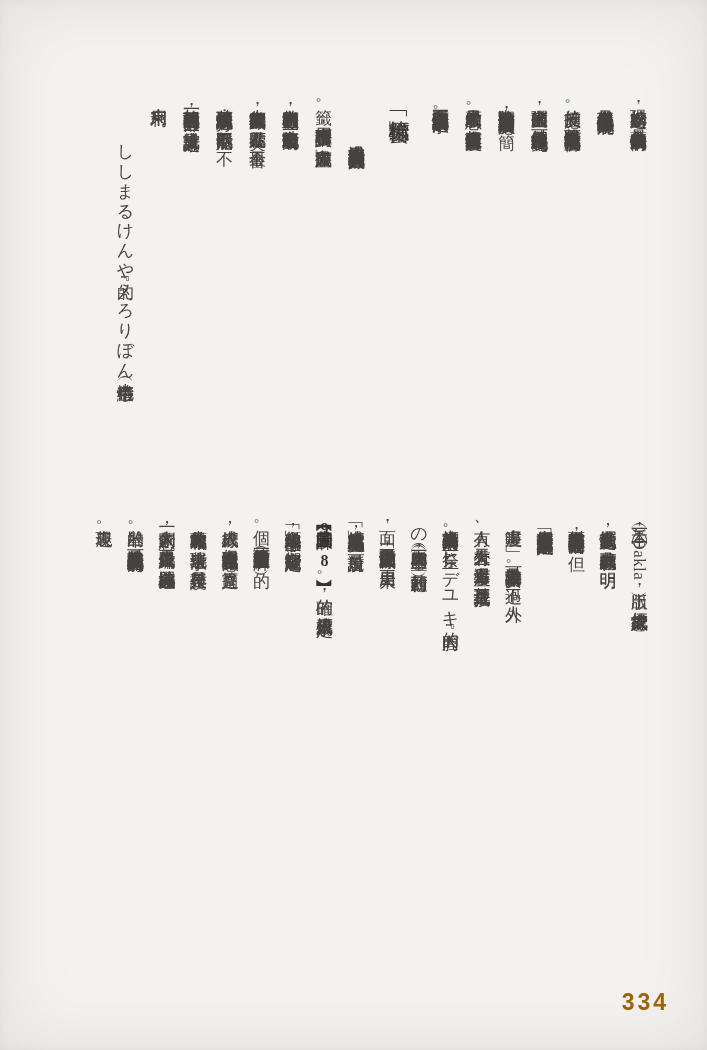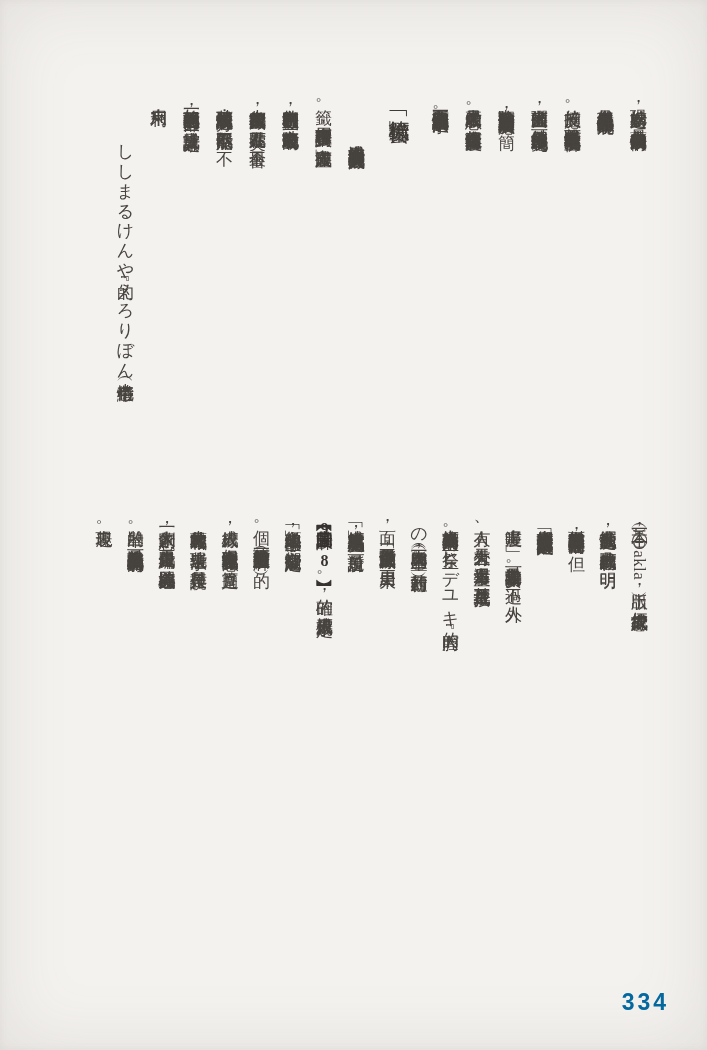--- a/index.html
+++ b/index.html
@@ -33,21 +33,21 @@
     margin-right:9px;
     margin-left:9px;
     color:#3e3b37;
     letter-spacing:0.8px;
   }
   .fig-ref{ font-weight:bold; color:#353230; }
   .fig-num{ text-orientation:upright; letter-spacing:-1px; font-size:16px; }
   .page-number{
     position:absolute; right:38px; bottom:34px;
     font-family:"Liberation Sans", sans-serif;
-    font-weight:bold; font-size:23px; color:#0369a1;
+    font-weight:bold; font-size:23px; color:#a16207;
     letter-spacing:3px;
   }
 </style>
 </head>
 <body>
 
 <div class="page">
 
   <div class="vblock" id="top-block">
     <div class="col">現的精妙之處，是藉由在分鏡中畫出人物的表情，</div>

